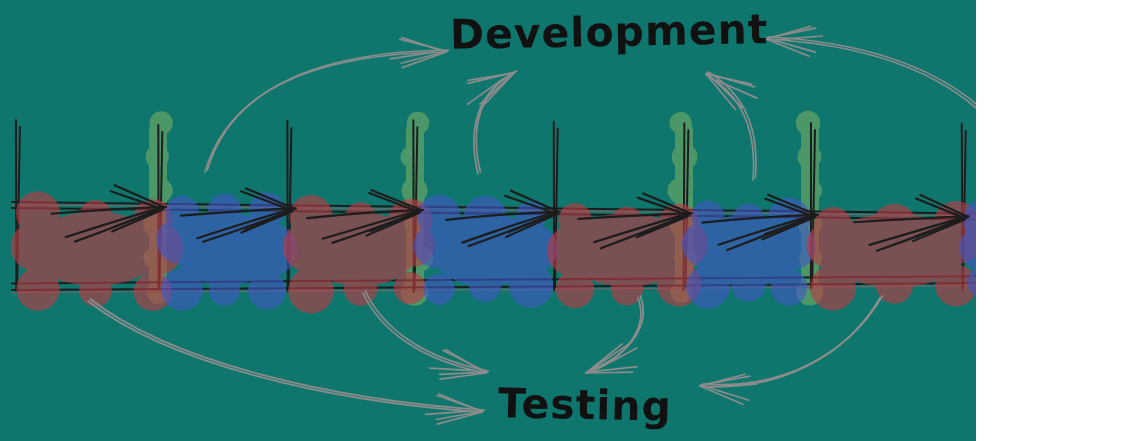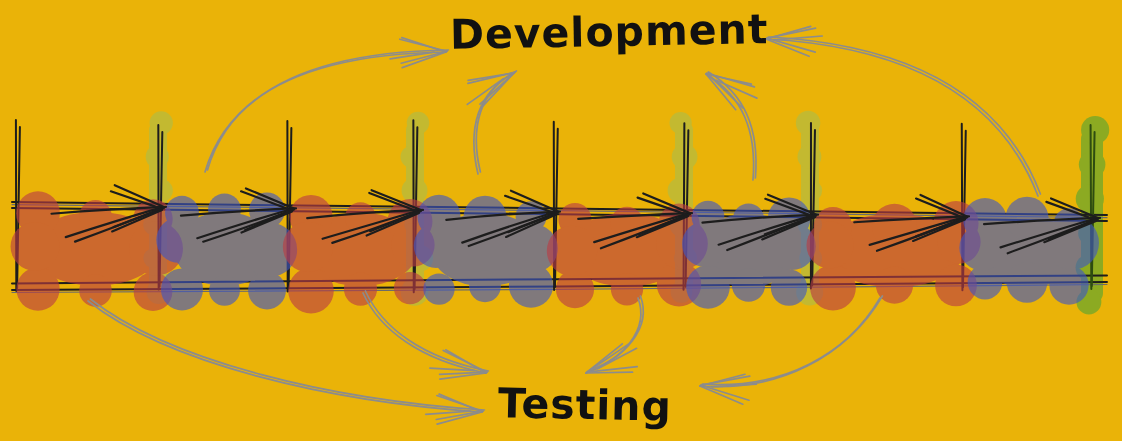--- a/index.html
+++ b/index.html
@@ -1,18 +1,18 @@
 <!DOCTYPE html>
 <html><head>
 <meta charset="utf-8">
 <style>
   html,body { margin:0; padding:0; background:#ffffff; }
   .stage {
-    position:relative; width:1122px; height:441px;
-    background:#eab308; overflow:hidden;
+    position:relative; width:976px; height:441px;
+    background:#0f766e; overflow:hidden;
     font-family:"DejaVu Sans", sans-serif;
   }
   .stage svg { position:absolute; left:0; top:0; }
   .hand-label {
     position:absolute; color:#111111; font-weight:700;
     font-size:41px; letter-spacing:1px; white-space:nowrap;
     font-family:"DejaVu Sans", sans-serif;
   }
   .dev-label  { left:450px; top:8px;   transform:rotate(-1deg); }
   .test-label { left:498px; top:381px; transform:rotate(1.2deg); }

